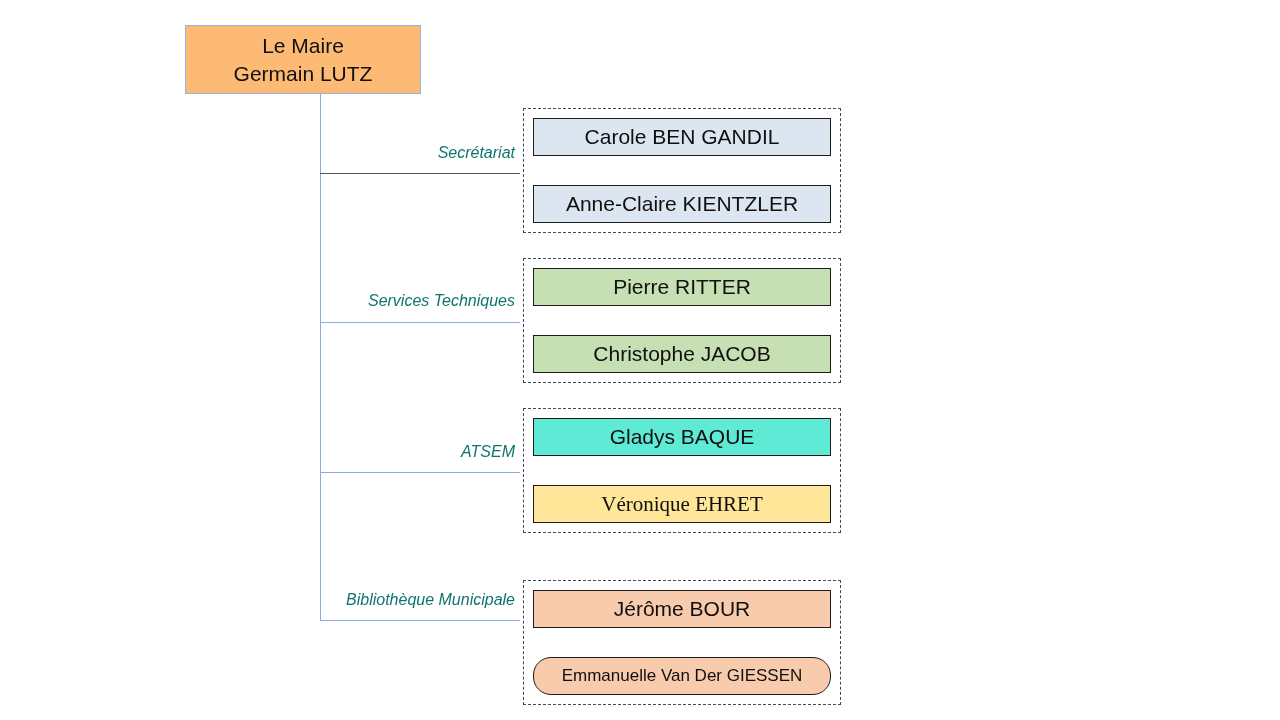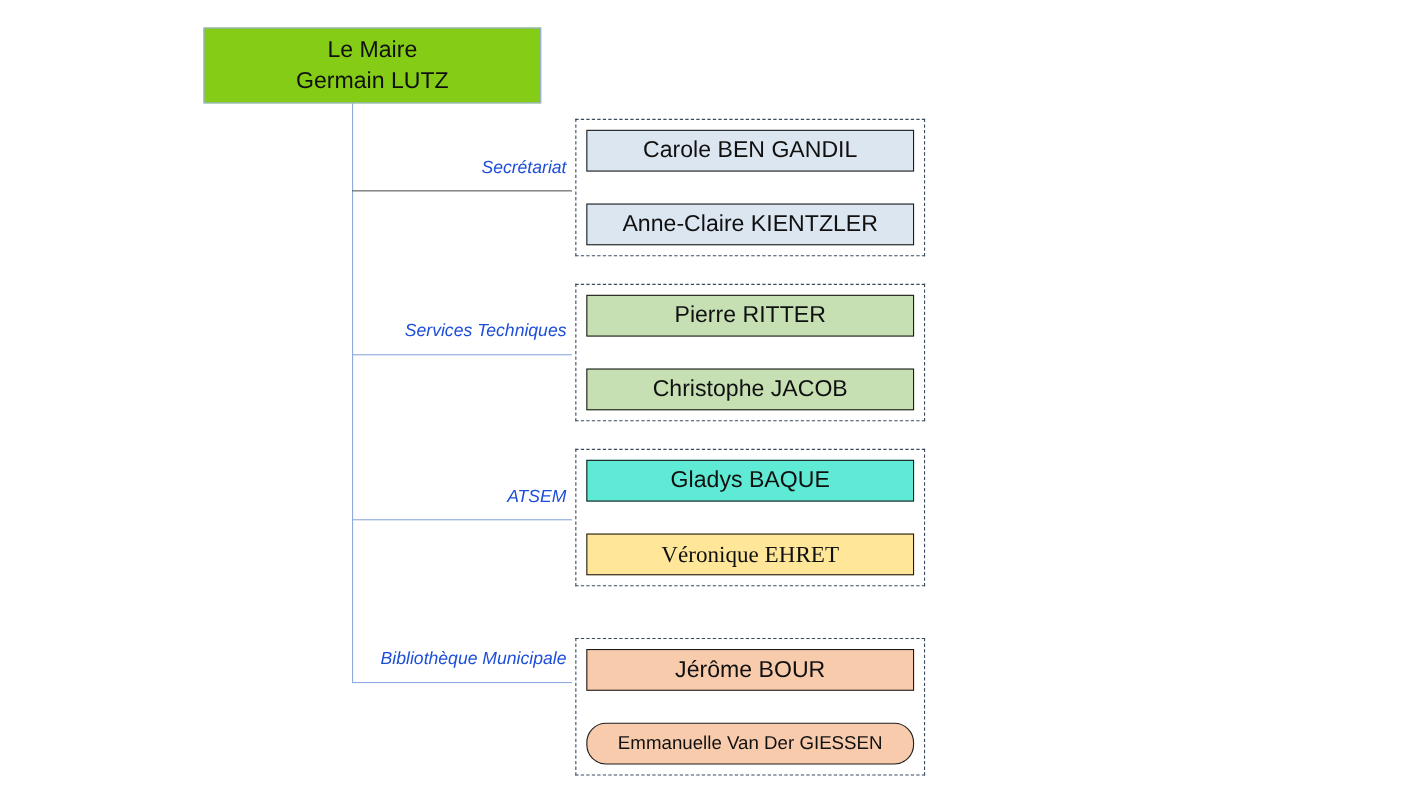--- a/index.html
+++ b/index.html
@@ -17,23 +17,23 @@
     position: relative;
     width: 1280px;
     height: 720px;
   }
 
   
   .root-node {
     position: absolute;
     left: 185px;
     top: 25px;
-    width: 307px;
+    width: 236px;
     height: 69px;
-    background: #84cc16;
+    background: #fdba74;
     border: 1px solid #9ab0dd;
     box-sizing: border-box;
     display: flex;
     flex-direction: column;
     align-items: center;
     justify-content: center;
     color: #101010;
     font-size: 21px;
     line-height: 1.32;
   }
@@ -72,21 +72,21 @@
     font-size: 21px;
     white-space: nowrap;
   }
   .member.small { font-size: 17px; border-radius: 18px; }
 
   
   .group-label {
     position: absolute;
     font-style: italic;
     font-size: 16px;
-    color: #1d4ed8;
+    color: #0f766e;
     text-align: right;
     white-space: nowrap;
   }
 </style>
 </head>
 <body>
 
 <div id="canvas">
 
   <div class="root-node">

